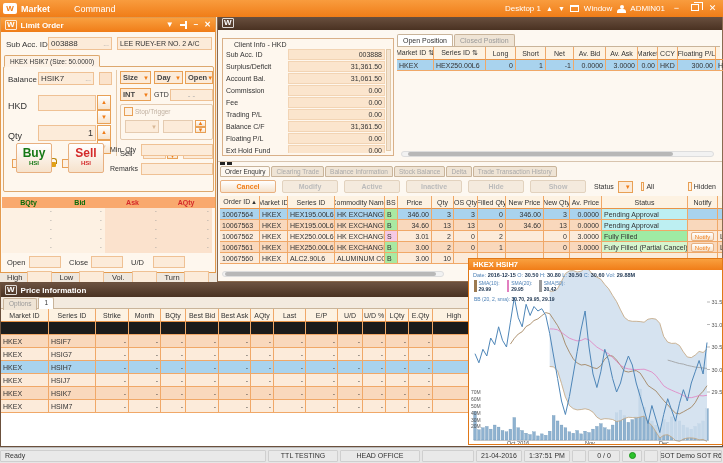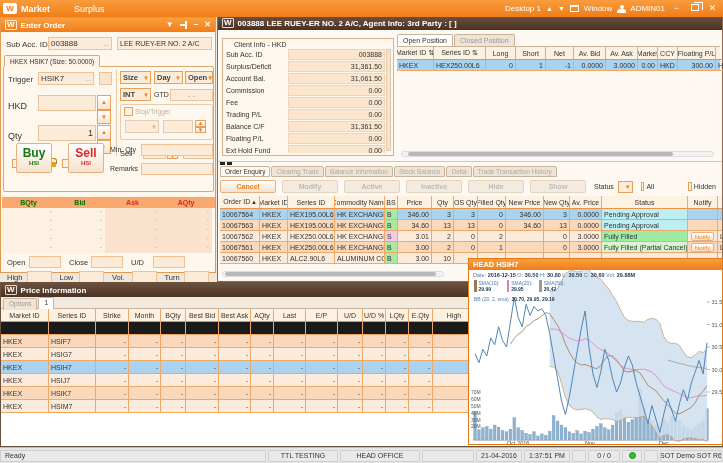--- a/index.html
+++ b/index.html
@@ -153,57 +153,57 @@
   .lock-ic::after{content:'';position:absolute;left:0;top:4px;width:8px;height:5px;background:#e2a117;border-radius:1px;}
 </style>
 </head>
 <body>
 
 <div class="screen">
 
   <div class="menubar">
     <span class="mb-logo">W</span>
     <span class="mb-title">Market</span>
-    <span class="mb-menu">Surplus</span>
+    <span class="mb-menu">Command</span>
     <div class="mb-right">
       <span>Desktop 1</span>
       <span class="mb-tri">▲</span>
       <span class="mb-tri">▼</span>
       <span class="winglyph"></span>
       <span>Window</span>
       <span class="usr"></span>
       <span>ADMIN01</span>
       <span class="wbtn">−</span>
       <span class="wbtn"><span class="restore"></span></span>
       <span class="wbtn">✕</span>
     </div>
   </div>
 
   <div class="enter-order">
     <div class="titlebar-o">
       <span class="tb-w">W</span>
-      <span>Enter Order</span>
+      <span>Limit Order</span>
       <span class="tb-icons">
         <span class="ic">▼</span>
         <span class="pin"></span>
         <span class="ic">−</span>
         <span class="ic">✕</span>
       </span>
     </div>
     <div class="eo-body">
       <span class="lbl eo-sub-lbl">Sub Acc. ID</span>
       <div class="fld eo-sub-fld">
           <span>003888</span>
           <span class="dots">...</span>
         </div>
       <div class="fld eo-name-fld">LEE RUEY-ER NO. 2 A/C</div>
       <div class="eo-tab">HKEX HSIK7 (Size: 50.0000)</div>
       <div class="gb eo-gb">
         <div class="eo-divider"></div>
-        <span class="lbl" style="position:absolute;left:4px;top:8px;">Trigger</span>
+        <span class="lbl" style="position:absolute;left:4px;top:8px;">Balance</span>
         <div class="fld" style="position:absolute;left:34px;top:5px;width:56px;height:13px;">
             <span>HSIK7</span>
             <span class="dots">...</span>
           </div>
         <div class="fld" style="position:absolute;left:95px;top:5px;width:13px;height:13px;background:#FBE3CC;"></div>
 
         <div class="dd" style="position:absolute;left:116px;top:4px;width:31px;height:13px;">
             <span>Size</span>
             <span class="arr">▼</span>
           </div>
@@ -333,21 +333,20 @@
           <div class="fld" style="width: 27px; margin-right: 6px;"></div>
           <span class="lbl" style="width: 22px; margin-left: 2px;">Turn</span>
           <div class="fld" style="width: 27px; margin-right: 6px;"></div>
         </div>
     </div>
   </div>
 
   <div class="account">
     <div class="titlebar-b">
       <span class="tb-w">W</span>
-      <span>003888 LEE RUEY-ER NO. 2 A/C, Agent Info: 3rd Party : [ ]</span>
     </div>
     <div class="acct-content">
       <div class="ci-gb">
         <span class="ci-title">Client Info - HKD</span>
         <div class="ci-rows" id="ci-rows">
             <div class="ci-row">
               <span class="cl">Sub Acc. ID</span>
               <span class="cv">003888</span>
             </div>
             <div class="ci-row">
@@ -730,21 +729,21 @@
           <div class="tcell num" style="width: 23px;">-</div>
           <div class="tcell num" style="width: 24px;">-</div>
           <div class="tcell" style="width: 43px;"></div>
         </div>
       </div>
     <div class="pi-scroll"></div>
   </div>
 
   <div class="chart-win">
     <div class="titlebar-o">
-      <span>HEAD HSIH7</span>
+      <span>HKEX HSIH7</span>
     </div>
     <div class="chart-body">
       <svg id="chart-svg" width="253" height="174" viewBox="0 0 253 174">
           <rect x="4.6" y="141.44" width="2.8" height="28.560000000000002" fill="#8fb2d0" stroke="#6892b4" stroke-width="0.3"></rect>
           <rect x="8.532203389830508" y="159.8" width="2.8" height="10.200000000000001" fill="#8fb2d0" stroke="#6892b4" stroke-width="0.3"></rect>
           <rect x="12.464406779661017" y="157.76" width="2.8" height="12.24" fill="#8fb2d0" stroke="#6892b4" stroke-width="0.3"></rect>
           <rect x="16.396610169491527" y="156.4" width="2.8" height="13.600000000000001" fill="#8fb2d0" stroke="#6892b4" stroke-width="0.3"></rect>
           <rect x="20.328813559322036" y="159.12" width="2.8" height="10.88" fill="#8fb2d0" stroke="#6892b4" stroke-width="0.3"></rect>
           <rect x="24.261016949152545" y="155.04" width="2.8" height="14.96" fill="#8fb2d0" stroke="#6892b4" stroke-width="0.3"></rect>
           <rect x="28.193220338983053" y="157.07999999999998" width="2.8" height="12.920000000000002" fill="#8fb2d0" stroke="#6892b4" stroke-width="0.3"></rect>

